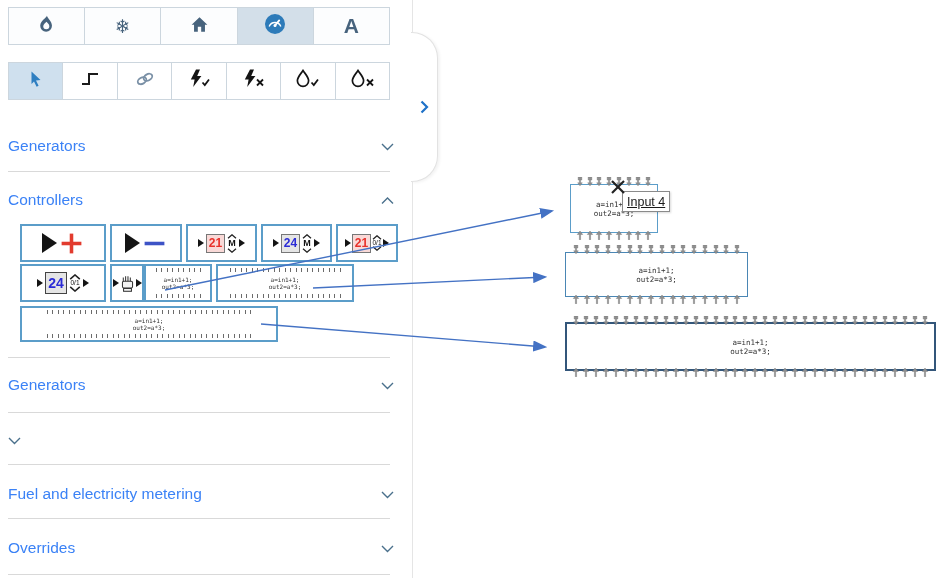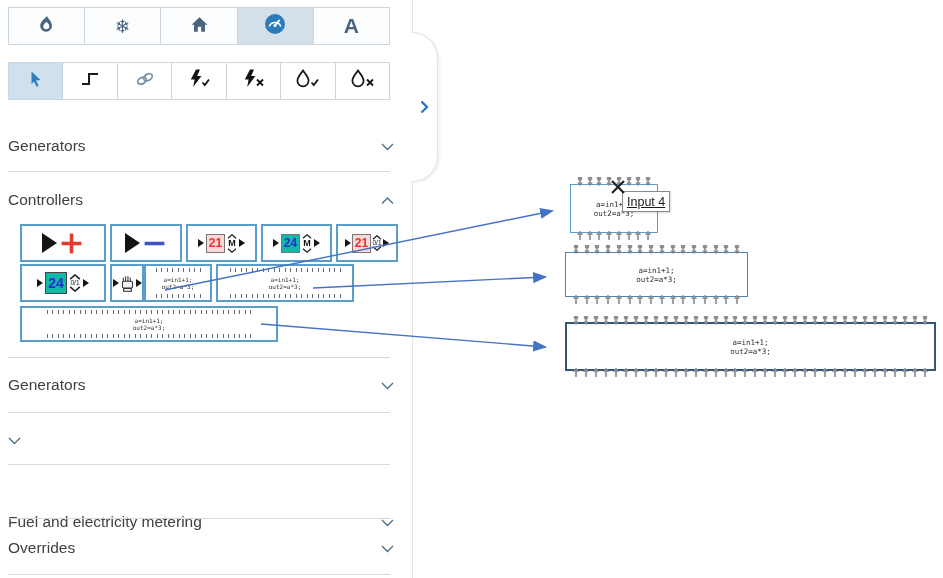--- a/index.html
+++ b/index.html
@@ -19,35 +19,35 @@
   .tab-a { font-size:21px; font-weight:600; color:#47637d; }
 
   .toolrow { position:absolute; left:8px; top:62px; width:382px; height:38px; display:flex; }
   .toolrow .tool { flex:1; border:1px solid #ccd6de; border-left-width:0; background:#fff;
                    display:flex; align-items:center; justify-content:center; gap:2px; cursor:pointer; }
   .toolrow .tool:first-child { border-left-width:1px; }
   .toolrow .tool.selected { background:#cfe0ee; }
 
   .sec { position:absolute; left:8px; width:386px; height:30px; display:flex;
          align-items:center; justify-content:space-between; cursor:pointer; }
-  .sec .sec-label { font-size:15.5px; color:#404040; }
+  .sec .sec-label { font-size:15.5px; color:#3b82f6; }
   .hr { position:absolute; left:8px; width:382px; height:1px; background:#d9d9d9; }
 
   
   .palette { position:absolute; left:20px; top:224px; width:392px; height:120px; }
   .pitem { position:absolute; border:2px solid #5b9dc9; background:#fff; display:flex;
            align-items:center; justify-content:center; gap:2px; cursor:grab; }
   .tri-big { width:0; height:0; border-left:15px solid #141414;
              border-top:10px solid transparent; border-bottom:10px solid transparent; }
   .tri-mini { width:0; height:0; border-left:6px solid #141414;
               border-top:4px solid transparent; border-bottom:4px solid transparent; flex:0 0 auto; }
   .numbox { width:19px; height:19px; border:1px solid #777; display:flex; align-items:center;
             justify-content:center; font-size:12px; font-weight:bold; flex:0 0 auto; }
   .numbox.red  { color:#e8312a; background:#f9d9d7; }
-  .numbox.blue { color:#2b2bd6; background:#14b8a6; }
+  .numbox.blue { color:#2b2bd6; background:#e5e5e5; }
   .numbox.big  { width:22px; height:22px; font-size:14px; border:1.5px solid #444; }
   .spinner { display:flex; flex-direction:column; align-items:center; line-height:1; flex:0 0 auto; }
   .spinner .sp-label { font-size:9px; font-weight:bold; color:#111; }
   .spinner .sp-label.small { font-size:6.5px; font-weight:normal; }
   .codeblock { display:flex; flex-direction:column; justify-content:space-between;
                width:100%; height:100%; padding:2px 3px; }
   .tickrow { display:flex; justify-content:center; gap:4.5px; height:4px; }
   .tick { width:1px; height:4px; background:#6b6b6b; }
   .pcode { text-align:center; font-family:"DejaVu Sans Mono", monospace; font-size:6px;
            line-height:7px; color:#333; }
@@ -469,21 +469,21 @@
 
     <div class="sec" style="top:425px;">
       <span>
         <svg width="13" height="9" viewBox="0 0 13 9">
             <polyline points="1,2 6.5,7.5 12,2" fill="none" stroke="#4a708c" stroke-width="1.4"></polyline>
           </svg>
       </span>
     </div>
     <div class="hr" style="top:464px;"></div>
 
-    <div class="sec" style="top:479px;margin-top:28px;">
+    <div class="sec" style="top:479px;">
       <span class="sec-label">Fuel and electricity metering</span>
       <span>
         <svg width="13" height="9" viewBox="0 0 13 9">
             <polyline points="1,2 6.5,7.5 12,2" fill="none" stroke="#4a708c" stroke-width="1.4"></polyline>
           </svg>
       </span>
     </div>
     <div class="hr" style="top:518px;"></div>
 
     <div class="sec" style="top:533px;">

